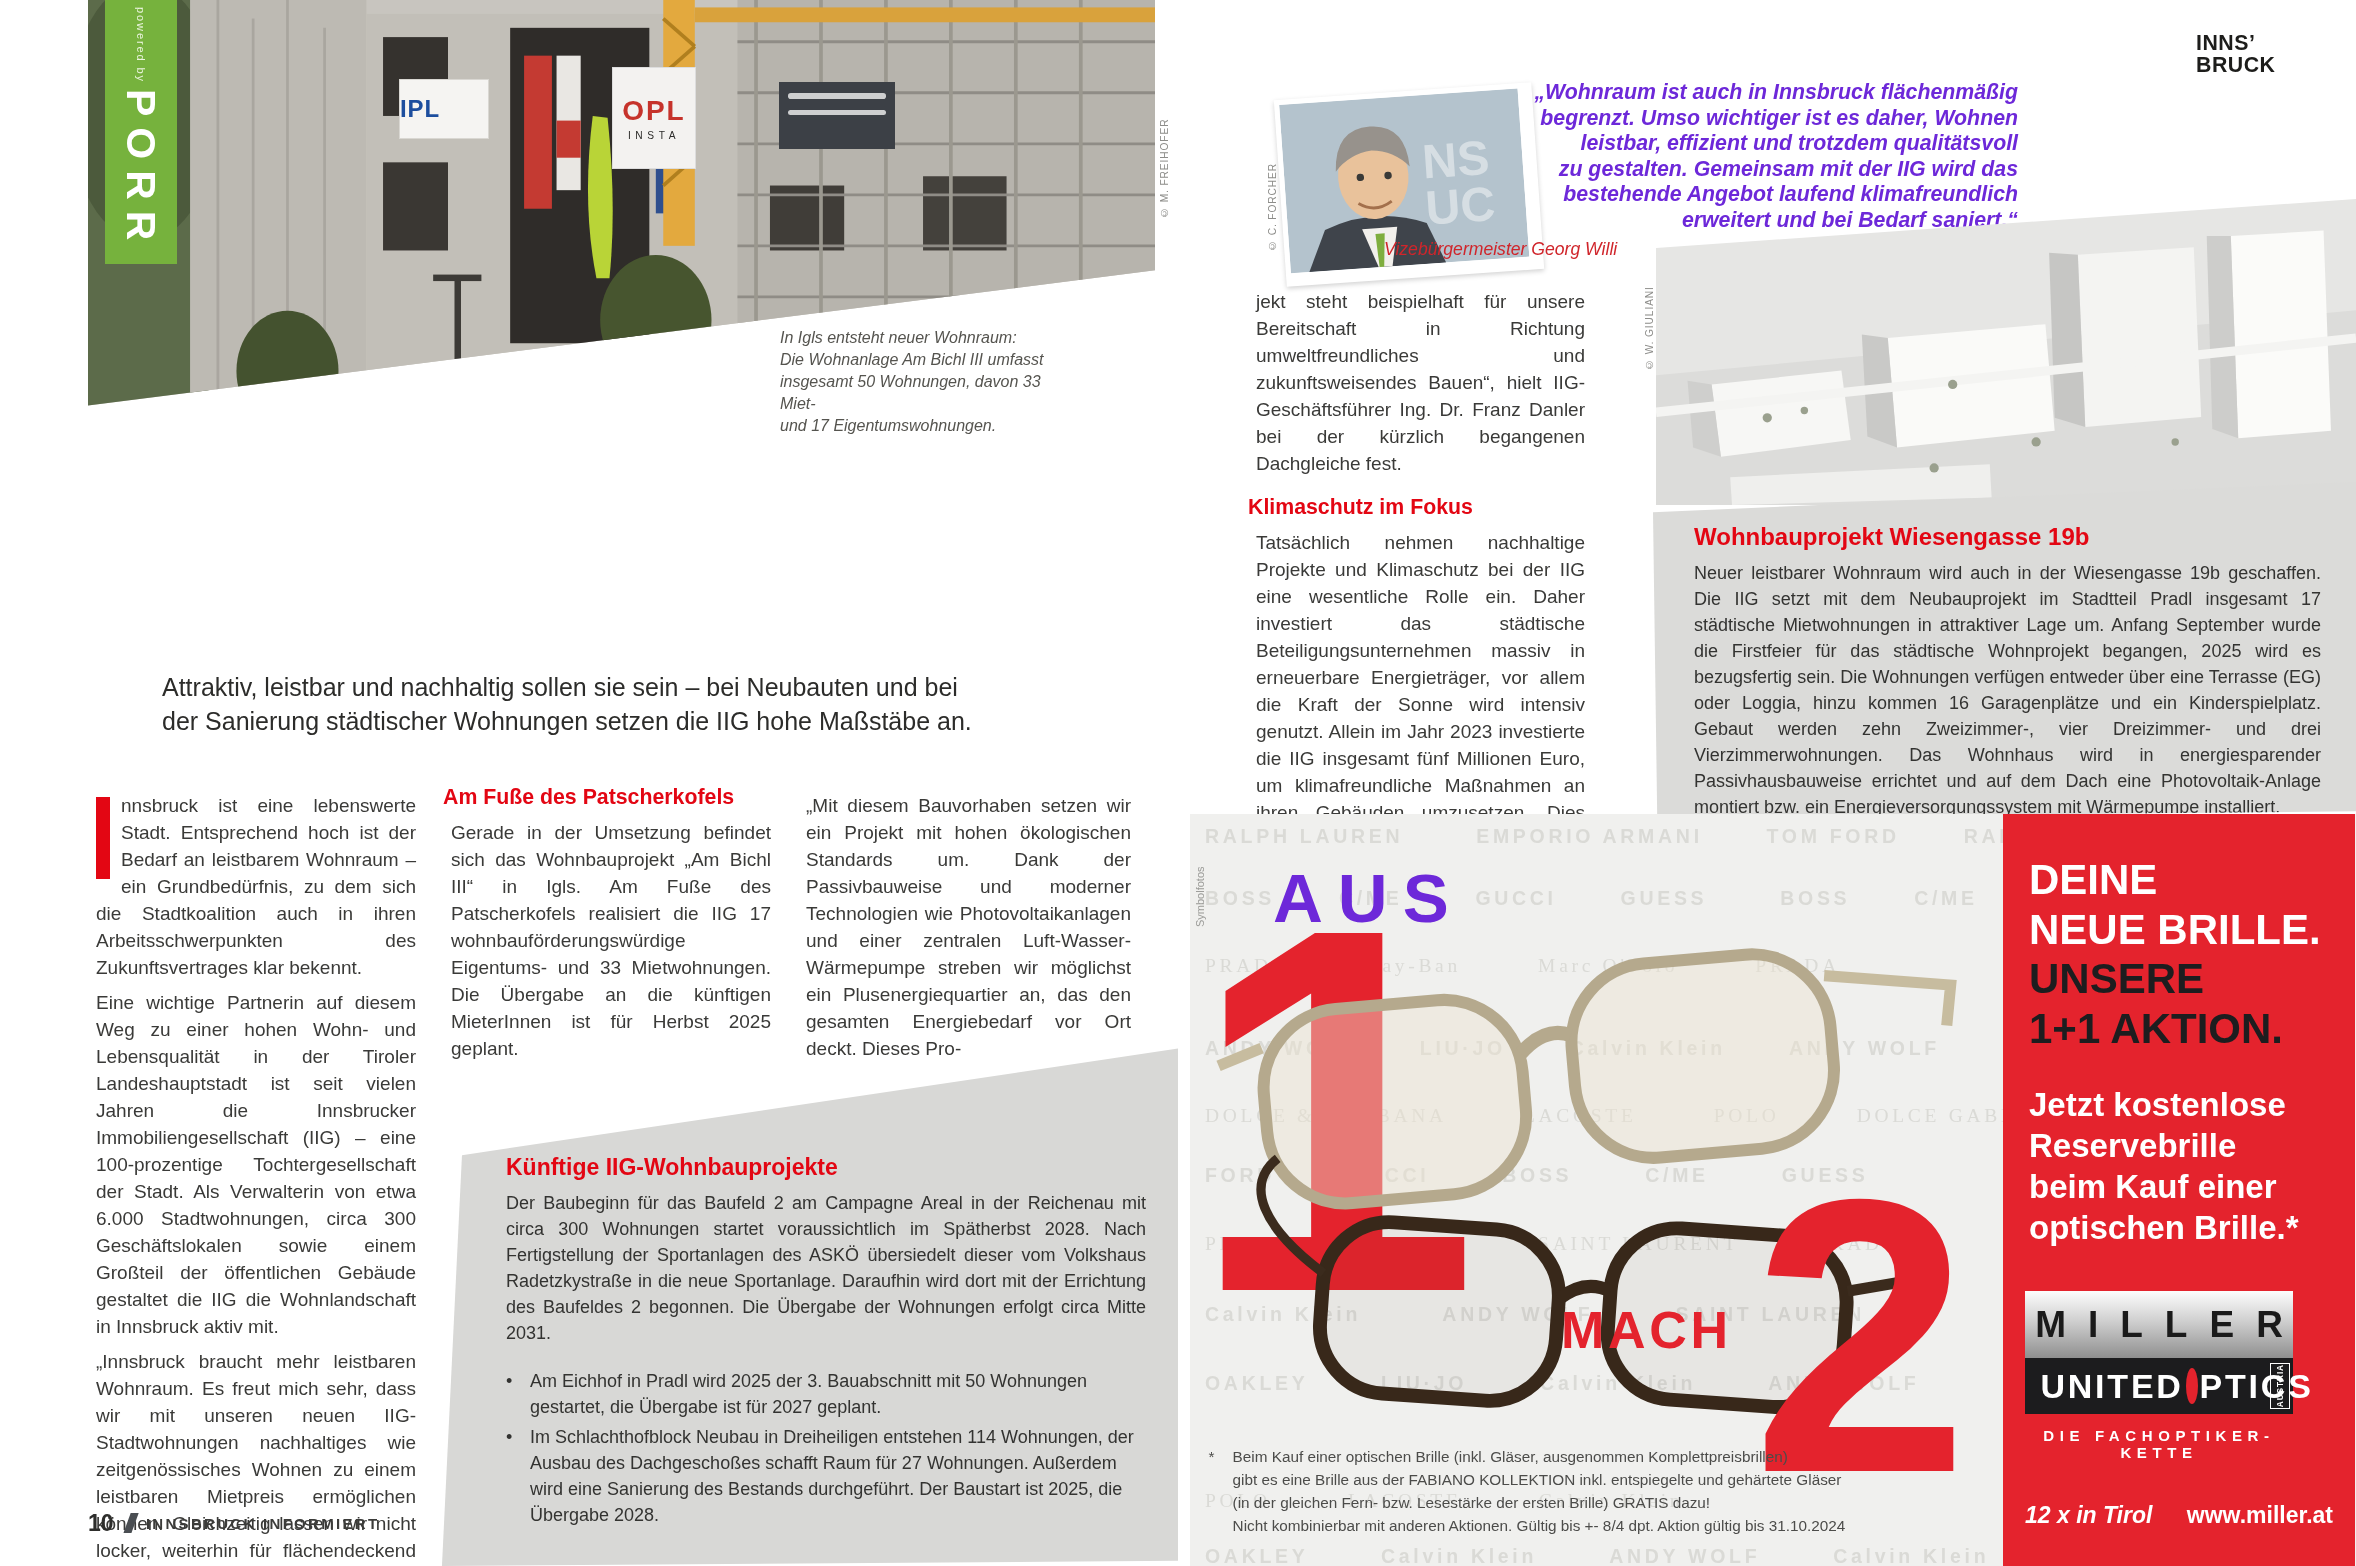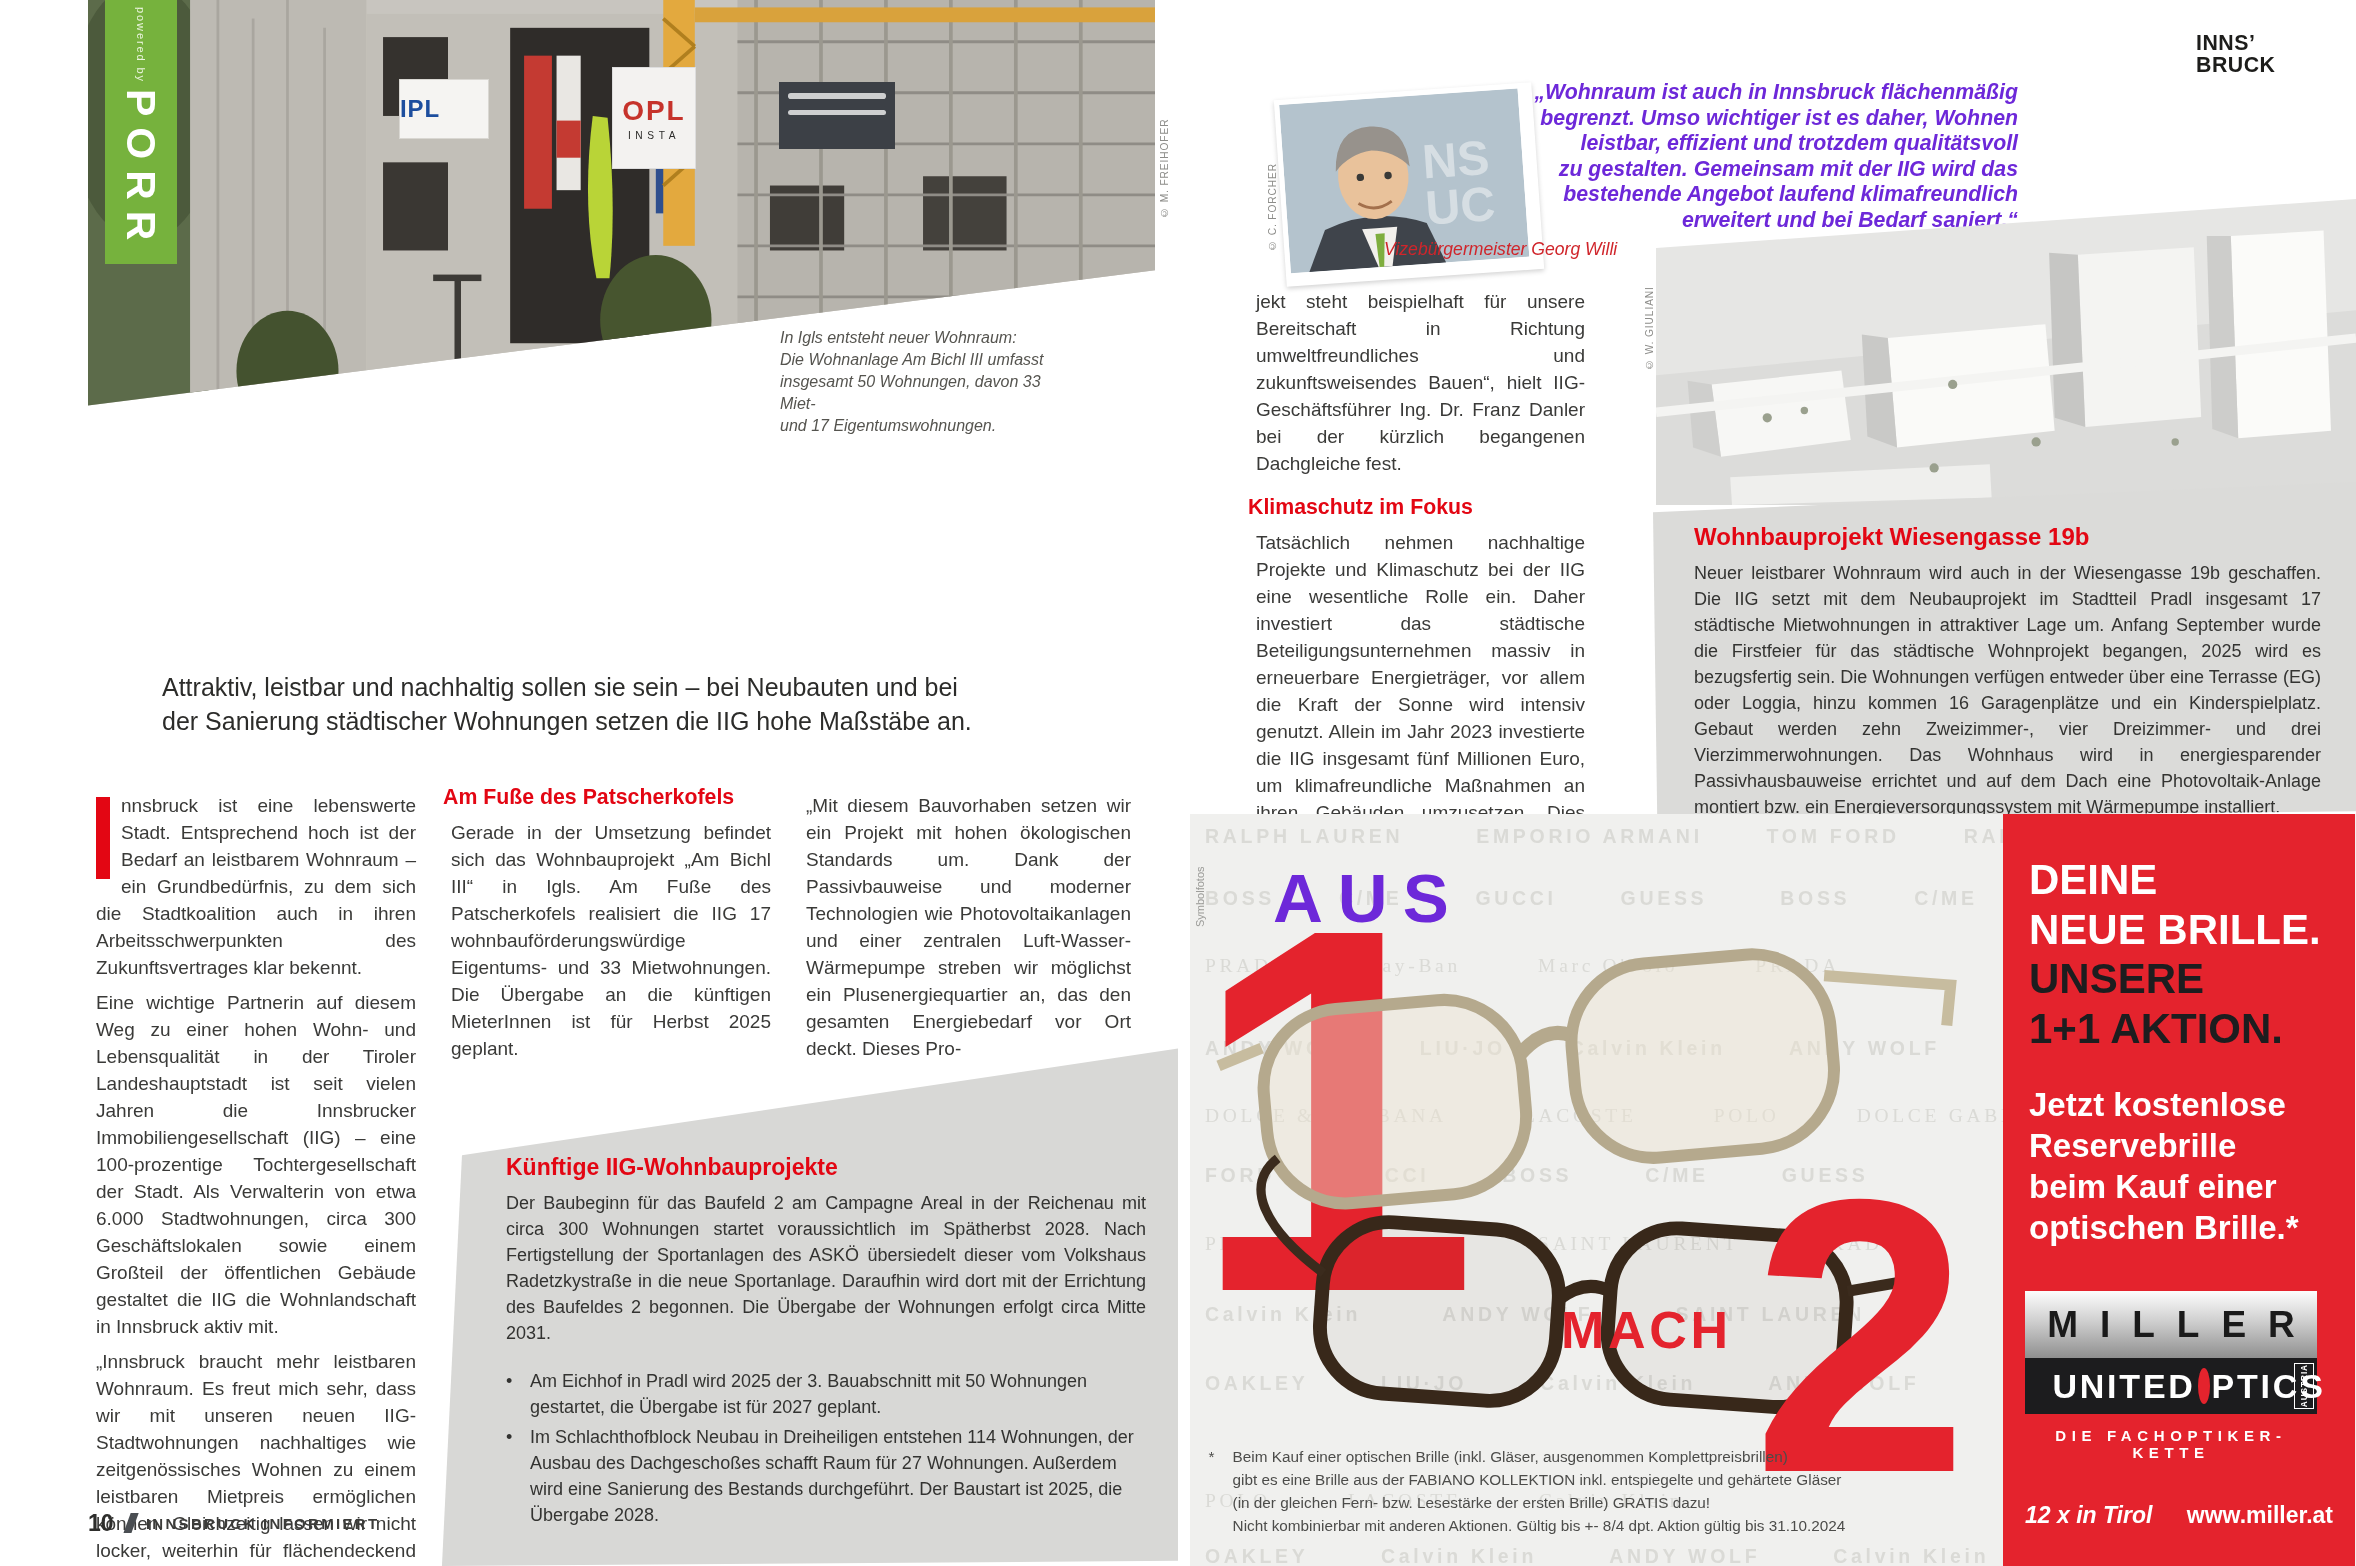--- a/index.html
+++ b/index.html
@@ -95,21 +95,21 @@
   #glasses{left:18.6px;top:89px;}
   #fineprint{left:18.6px;top:631px;width:751px;display:flex;font-size:15.3px;line-height:23px;color:#4c4c4a;}
   #fineprint .star{width:24px;flex:0 0 24px;}
   #ad-symbol{left:3.7px;top:11px;height:102px;writing-mode:vertical-rl;transform:rotate(180deg);
     font-size:11px;color:#9a9a97;}
 
   #ad-panel{left:813px;top:0;width:352px;height:752px;background:#e4232d;}
   .panel-claim{position:absolute;left:26px;top:41px;font-size:42px;line-height:1.18;font-weight:800;letter-spacing:0;}
   .cw{color:#ffffff;} .cb{color:#1d1d1f;}
   .panel-offer{position:absolute;left:26px;top:271px;font-size:33px;line-height:1.24;font-weight:800;color:#ffffff;}
-  #logo-block{position:absolute;left:22px;top:477px;width:292px;}
+  #logo-block{position:absolute;left:22px;top:477px;width:268px;}
   #logo-miller{height:67px;background:linear-gradient(180deg,#fdfdfd 0%,#cfcfcf 45%,#8f8f8f 100%);
     display:flex;align-items:center;justify-content:center;font-size:37px;font-weight:800;color:#1a1a1a;
     letter-spacing:22px;text-indent:22px;}
   #logo-united{position:relative;height:56px;background:#1c1c1e;display:flex;align-items:center;
     justify-content:center;font-size:34px;font-weight:bold;color:#ffffff;letter-spacing:2.8px;padding-left:36px;}
   .o-ring{display:inline-block;width:24px;height:24px;border:6.5px solid #e4232d;border-radius:50%;
     background:#fff;margin:0 1.9px;}
   #austria-tab{position:absolute;right:2.8px;top:4.6px;bottom:4.6px;width:18.6px;border:0.9px solid #fff;
     display:flex;align-items:center;justify-content:center;}
   #austria-tab span{writing-mode:vertical-rl;transform:rotate(180deg);font-size:8.3px;color:#fff;letter-spacing:0.9px;}

